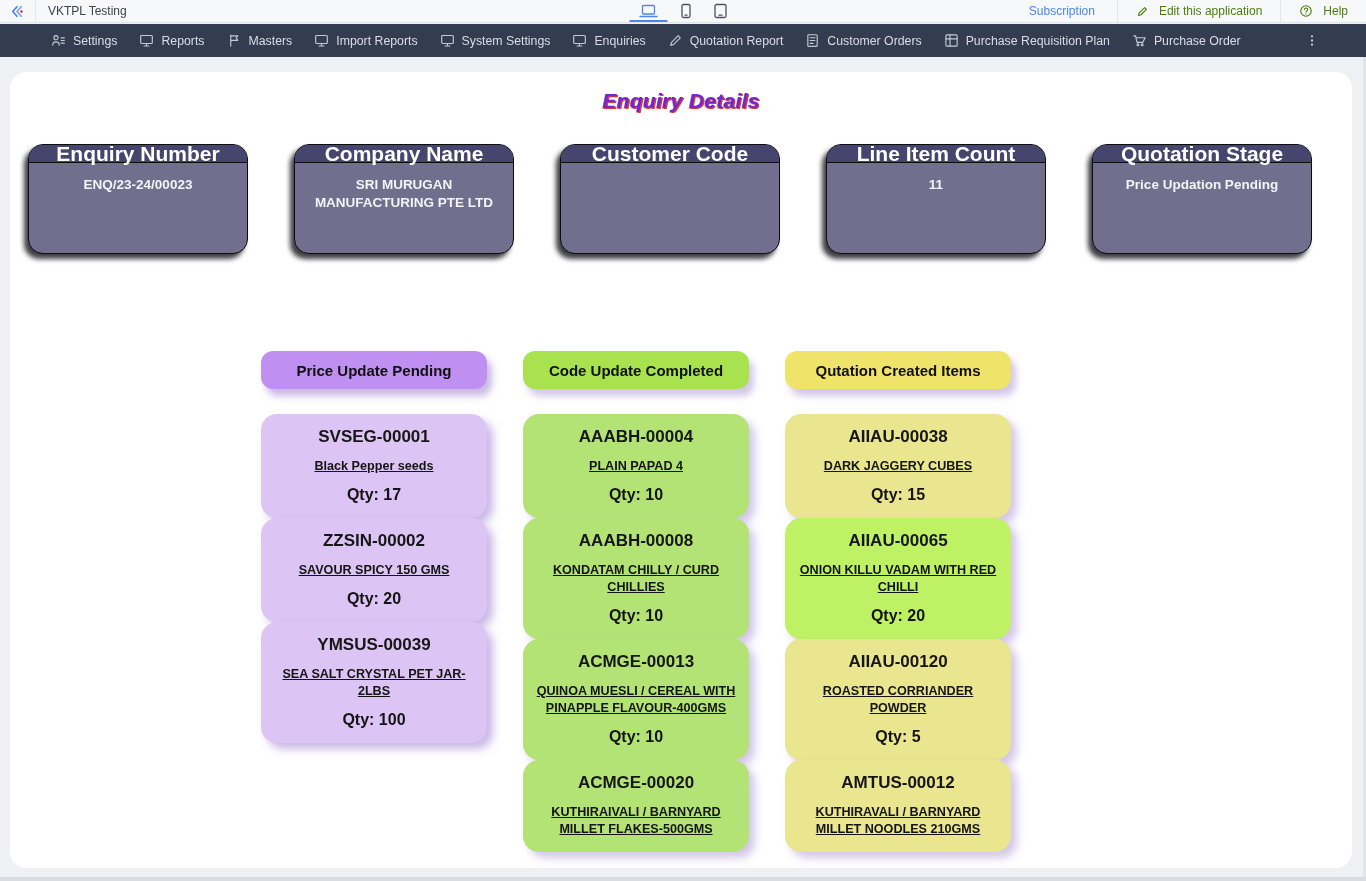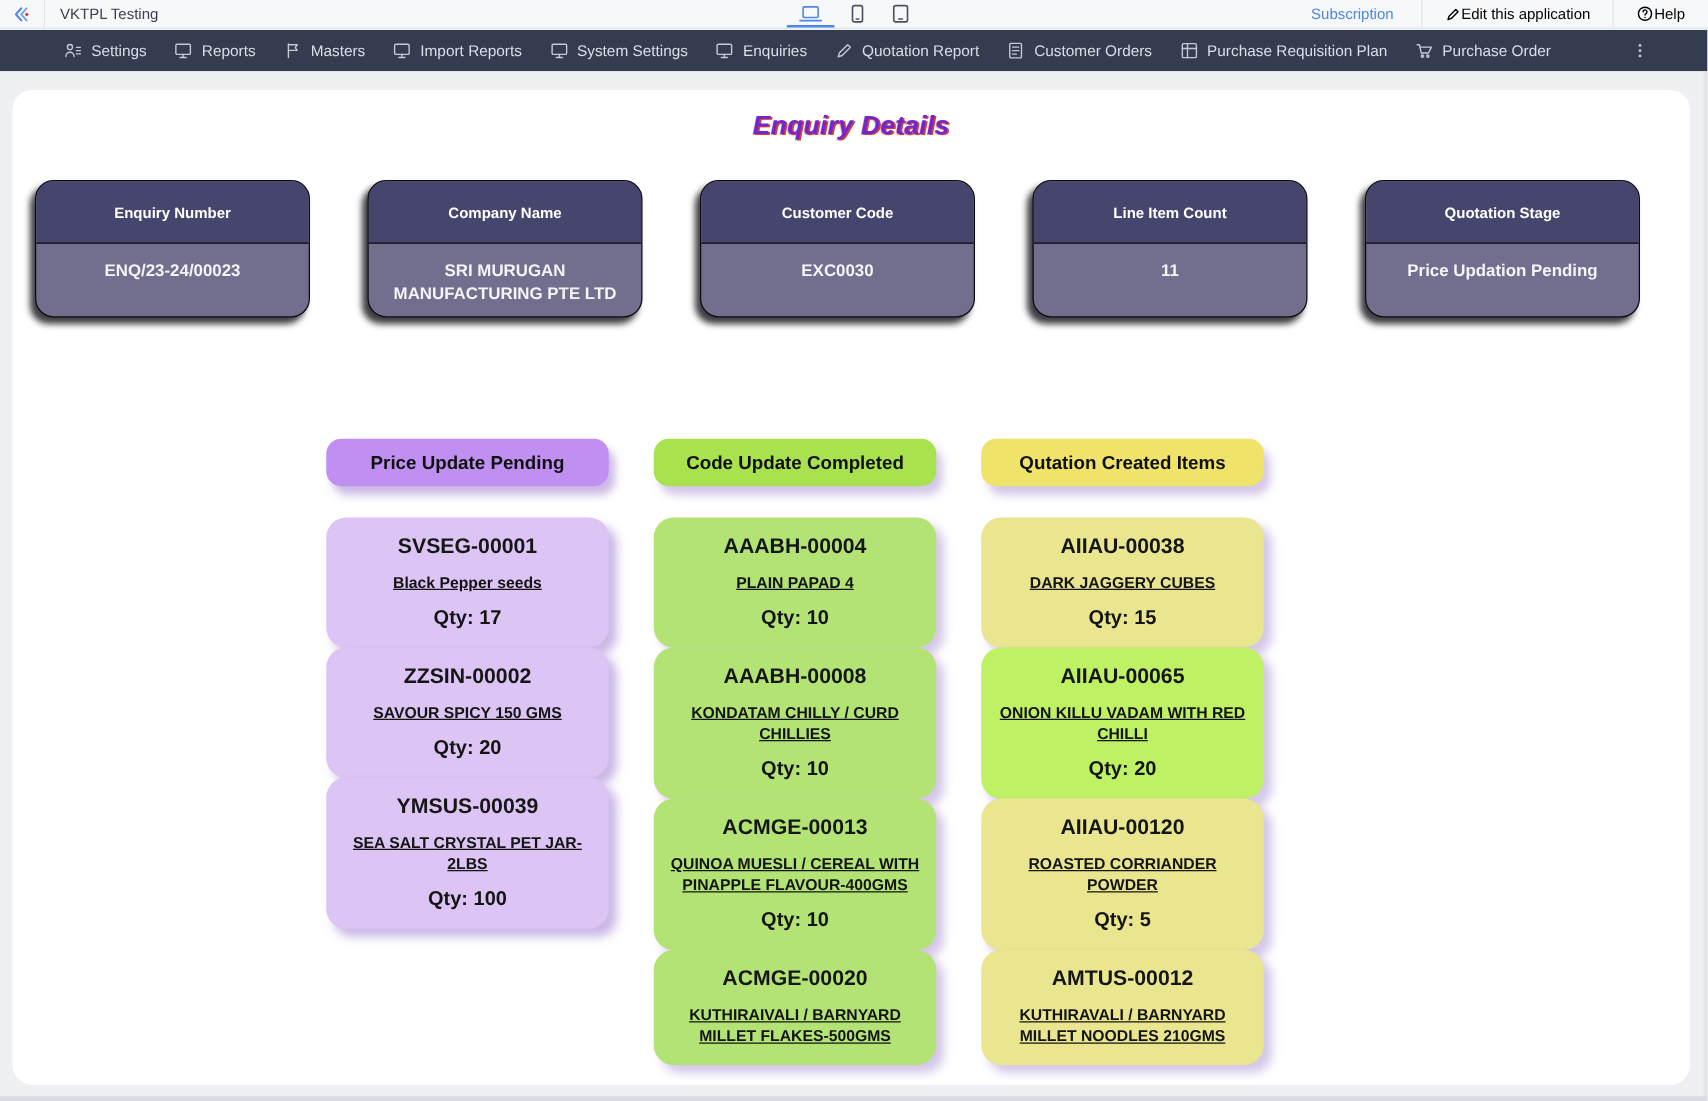--- a/index.html
+++ b/index.html
@@ -20,21 +20,21 @@
   .logo { display:flex; align-items:center; padding:0 9px; cursor:pointer; }
   .tb-vdiv { width:1px; height:100%; background:#e2e5e9; }
   .tb-title { padding:0 12px; font-size:12px; color:#3c424c; }
   .tb-center { position:absolute; left:50%; transform:translateX(-50%); height:100%;
     display:flex; align-items:center; gap:16px; }
   .dev-icon { display:flex; align-items:center; height:100%; color:#4b515c; cursor:pointer; position:relative; padding:0 3px;}
   .dev-icon.active { color:#4d86e8; }
   .dev-icon.active::after { content:""; position:absolute; left:-6px; right:-6px; bottom:0; height:2px; background:#4d86e8; }
   .tb-right { margin-left:auto; display:flex; align-items:center; height:100%; }
   .tb-link { color:#4d86e8; padding:0 22px; cursor:pointer; text-decoration:none; }
-  .tb-action { display:flex; align-items:center; gap:0; padding:0 18px; color:#000000; cursor:pointer; }
+  .tb-action { display:flex; align-items:center; gap:10px; padding:0 18px; color:#4d7c0f; cursor:pointer; }
   .tb-action svg { flex:0 0 auto; }
 
   
   .navbar {
     position:absolute; top:24px; left:0; right:0; height:33px;
     background:var(--nav-bg,#343c4f);
     display:flex; align-items:center; padding-left:40px;
     white-space:nowrap;
     gap:41px;
   }
@@ -70,22 +70,22 @@
     display:flex; justify-content:space-between;
   }
   .sum-card {
     width:220px; height:110px; border-radius:15px;
     border:1.5px solid #0c0c12;
     background:var(--summary-body-bg,#716f8d);
     box-shadow:-4px 5px 5px rgba(8,8,14,.78);
     overflow:hidden;
   }
   .sum-head {
-    height:50px; background:var(--summary-header-bg,#45456d);
-    color:#fff; font-size:12px; font-weight:bold;
+    height:18px; background:var(--summary-header-bg,#45456d);
+    color:#fff; font-size:21px; font-weight:bold;
     display:flex; align-items:center; justify-content:center;
     border-bottom:1px solid #0c0c12;
   }
   .sum-body {
     color:#f4f3f8; font-size:13.5px; font-weight:bold;
     text-align:center; padding:13px 9px 0; line-height:1.3;
   }
 
   
   .kanban {
@@ -313,21 +313,20 @@
     <div class="sum-body">ENQ/23-24/00023</div>
   </div>
 
   <div class="sum-card">
     <div class="sum-head">Company Name</div>
     <div class="sum-body">SRI MURUGAN MANUFACTURING PTE LTD</div>
   </div>
 
   <div class="sum-card">
     <div class="sum-head">Customer Code</div>
-    <div class="sum-body">EXC0030</div>
   </div>
 
   <div class="sum-card">
     <div class="sum-head">Line Item Count</div>
     <div class="sum-body">11</div>
   </div>
 
   <div class="sum-card">
     <div class="sum-head">Quotation Stage</div>
     <div class="sum-body">Price Updation Pending</div>

